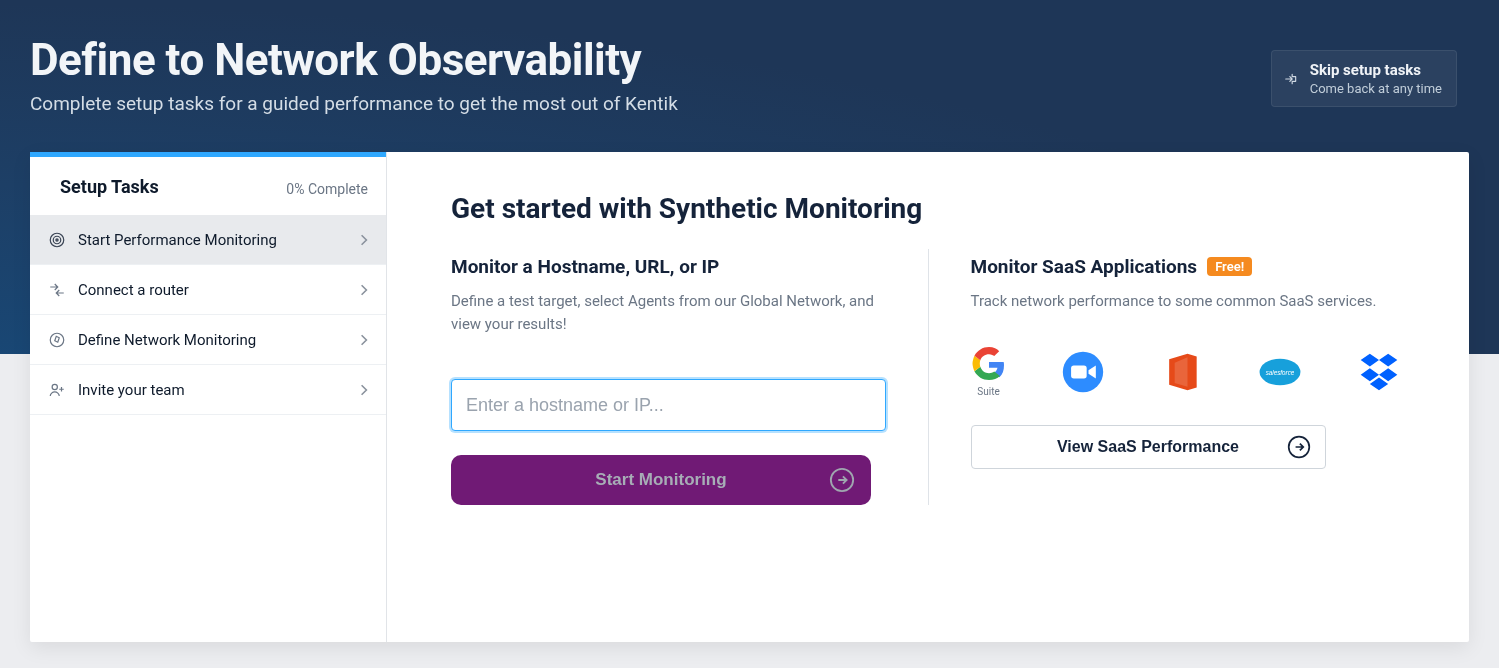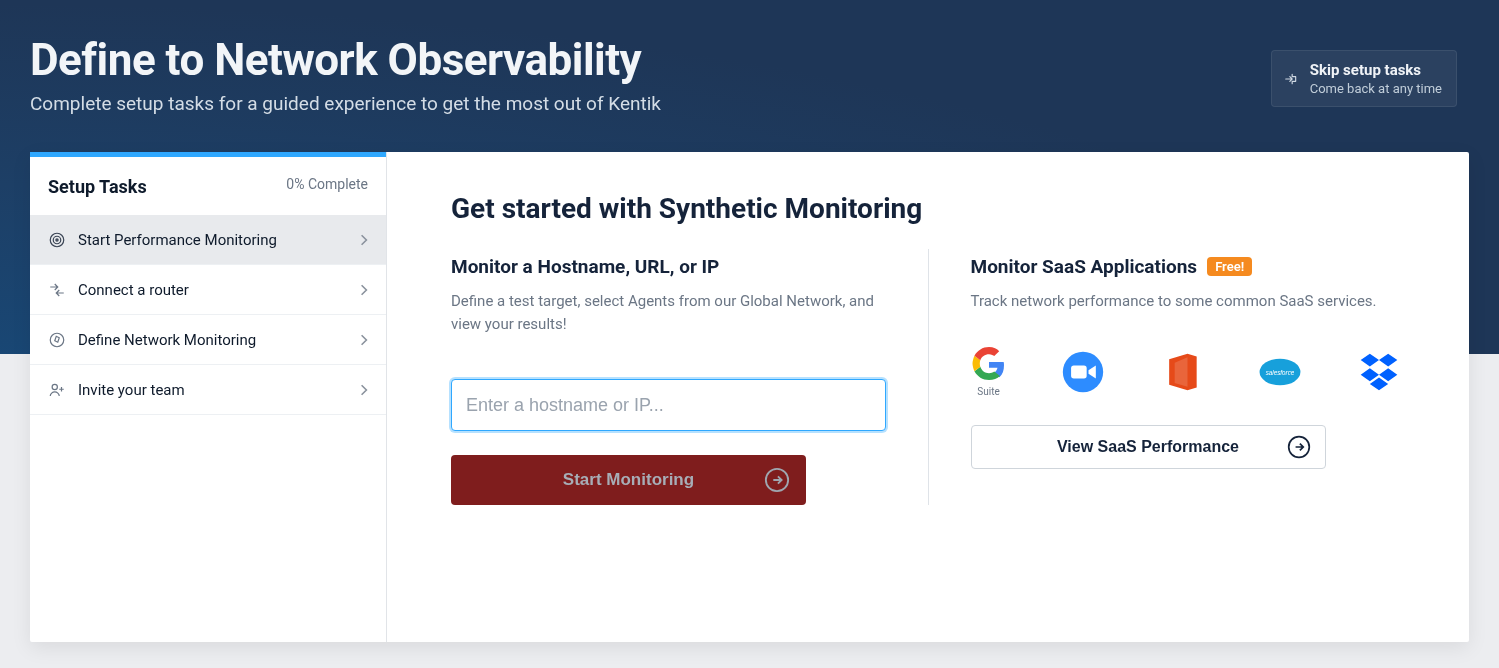--- a/index.html
+++ b/index.html
@@ -63,22 +63,22 @@
     position: relative;
   }
   .tasks::before {
     content: "";
     position: absolute;
     top: 0; left: 0; right: 0;
     height: 5px;
     background: #2fa8ff;
   }
   .tasks-header {
-    display: flex; align-items: flex-start; justify-content: space-between;
-    padding: 24px 18px 18px 18px;
+    display: flex; align-items: flex-end; justify-content: space-between;
+    padding: 24px 18px 18px 30px;
   }
   .tasks-header h3 {
     font-size: 18px; font-weight: 700; color: #0e1a2b;
   }
   .tasks-header .pct {
     font-size: 14px; color: #6b7685;
   }
   .task-item {
     display: flex; align-items: center;
     height: 50px;
@@ -133,23 +133,23 @@
     box-shadow: 0 0 0 2px rgba(47,168,255,0.35);
     font-size: 18px;
     padding: 0 14px;
     color: #2a3a4f;
     outline: none;
   }
   .host-input::placeholder { color: #9aa3ae; }
 
   .start-btn {
     margin-top: 24px;
-    width: 355px; height: 50px;
-    background: #7f1d1d; color: #a7adb6;
-    border: none; border-radius: 4px;
+    width: 420px; height: 50px;
+    background: #701a75; color: #a7adb6;
+    border: none; border-radius: 10px;
     font-size: 17px; font-weight: 600;
     display: flex; align-items: center; justify-content: center;
     gap: 18px; position: relative;
     cursor: not-allowed;
   }
   .start-btn .arrow-circ {
     position: absolute; right: 16px;
     width: 26px; height: 26px; stroke: #9fa6af; fill: none; stroke-width: 2;
   }
 
@@ -182,21 +182,21 @@
   .view-btn .arrow-circ {
     position: absolute; right: 14px;
     width: 24px; height: 24px; stroke: #15233a; fill: none; stroke-width: 2;
   }
 </style>
 </head>
 <body>
 
 <div class="hero">
   <h1 class="hero-title">Define to Network Observability</h1>
-  <p class="hero-sub">Complete setup tasks for a guided experience to get the most out of Kentik</p>
+  <p class="hero-sub">Complete setup tasks for a guided performance to get the most out of Kentik</p>
 
   <div class="skip-box">
     <svg class="skip-icon" viewBox="0 0 24 24">
       <path d="M14 4v4h6v8h-6v4M3 12h11M10 8l4 4-4 4" stroke="#cfd8e2" stroke-width="2" fill="none" stroke-linecap="round" stroke-linejoin="round"></path>
     </svg>
     <div class="skip-title">Skip setup tasks</div>
     <div class="skip-sub">Come back at any time</div>
   </div>
 </div>
 

